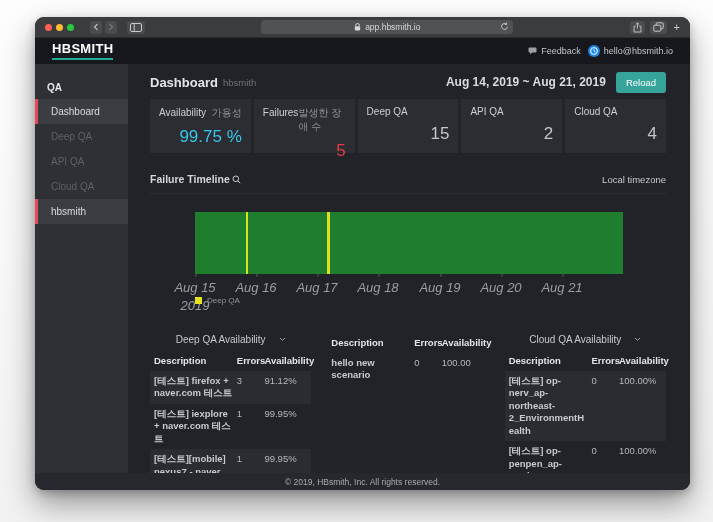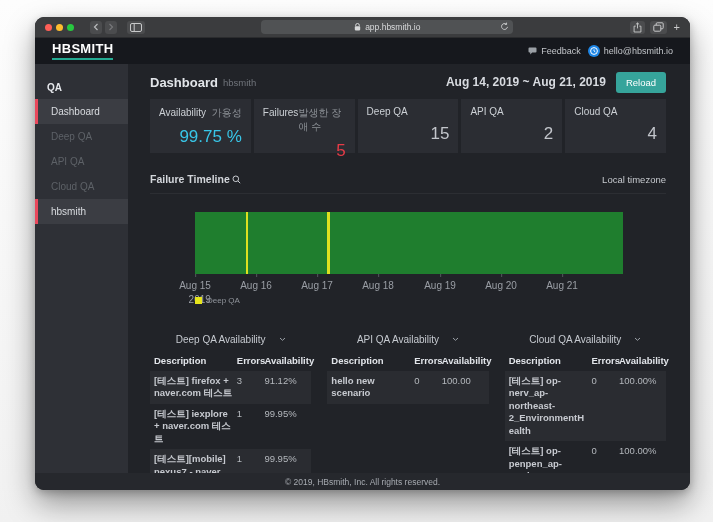--- a/index.html
+++ b/index.html
@@ -60,22 +60,22 @@
   
   .section-head{margin-top:20px;display:flex;justify-content:space-between;align-items:center;
     padding-bottom:8px;border-bottom:1px solid #2c2e33;}
   .section-title{font-size:10.5px;font-weight:700;color:#d3d6db;display:flex;align-items:center;gap:2px;}
   .timezone{font-size:9.5px;color:#c6c9ce;}
   .chart{position:relative;height:96px;margin-top:18px;}
   .chart-bar{position:absolute;left:45px;top:0;width:428px;height:62px;background:#1f7e2e;}
   .marker{position:absolute;top:0;height:100%;width:2px;background:#dde020;}
   .marker.m2{width:3px;}
   .ticks{position:absolute;left:45px;top:62px;width:428px;height:24px;}
-  .tick{position:absolute;top:5px;transform:translateX(-50%);font-size:10px;color:#9a9ea5;
-    text-align:right;line-height:1.4;white-space:nowrap;}
+  .tick{position:absolute;top:5px;transform:translateX(-50%);font-size:13px;color:#9a9ea5;
+    text-align:center;line-height:1.4;white-space:nowrap;font-style:italic;}
   .tick i{position:absolute;left:50%;top:-5px;width:1px;height:3px;background:#55585e;}
   .tick:nth-child(1){left:0}.tick:nth-child(2){left:61px}.tick:nth-child(3){left:122px}
   .tick:nth-child(4){left:183px}.tick:nth-child(5){left:245px}.tick:nth-child(6){left:306px}
   .tick:nth-child(7){left:367px}
   .legend{position:absolute;left:45px;top:84px;display:flex;align-items:center;gap:5px;}
   .legend-swatch{width:7px;height:7px;background:#e6e41c;}
   .legend-label{font-size:8px;color:#90949b;}
   
   .tables{margin-top:26px;display:flex;gap:16px;}
   .qtable{flex:1;min-width:0;}
@@ -286,26 +286,20 @@
             </div>
             <div class="trow body-row">
               <span class="c-desc">[테스트][mobile] nexus7 - naver</span>
               <span class="c-err">1</span>
               <span class="c-avail">99.95%</span>
             </div>
 
           </div>
 
           <div class="qtable">
-            <div class="qtable-title">
-              <span>API QA Availability</span>
-              <svg width="7" height="5" viewBox="0 0 7 5">
-                  <path d="M1 1l2.5 2.3L6 1" fill="none" stroke="#9ba0a6"></path>
-                </svg>
-            </div>
             <div class="trow head">
               <span class="c-desc">Description</span>
               <span class="c-err">Errors</span>
               <span class="c-avail">Availability</span>
             </div>
             <div class="trow body-row">
               <span class="c-desc">hello new scenario</span>
               <span class="c-err">0</span>
               <span class="c-avail">100.00</span>
             </div>

